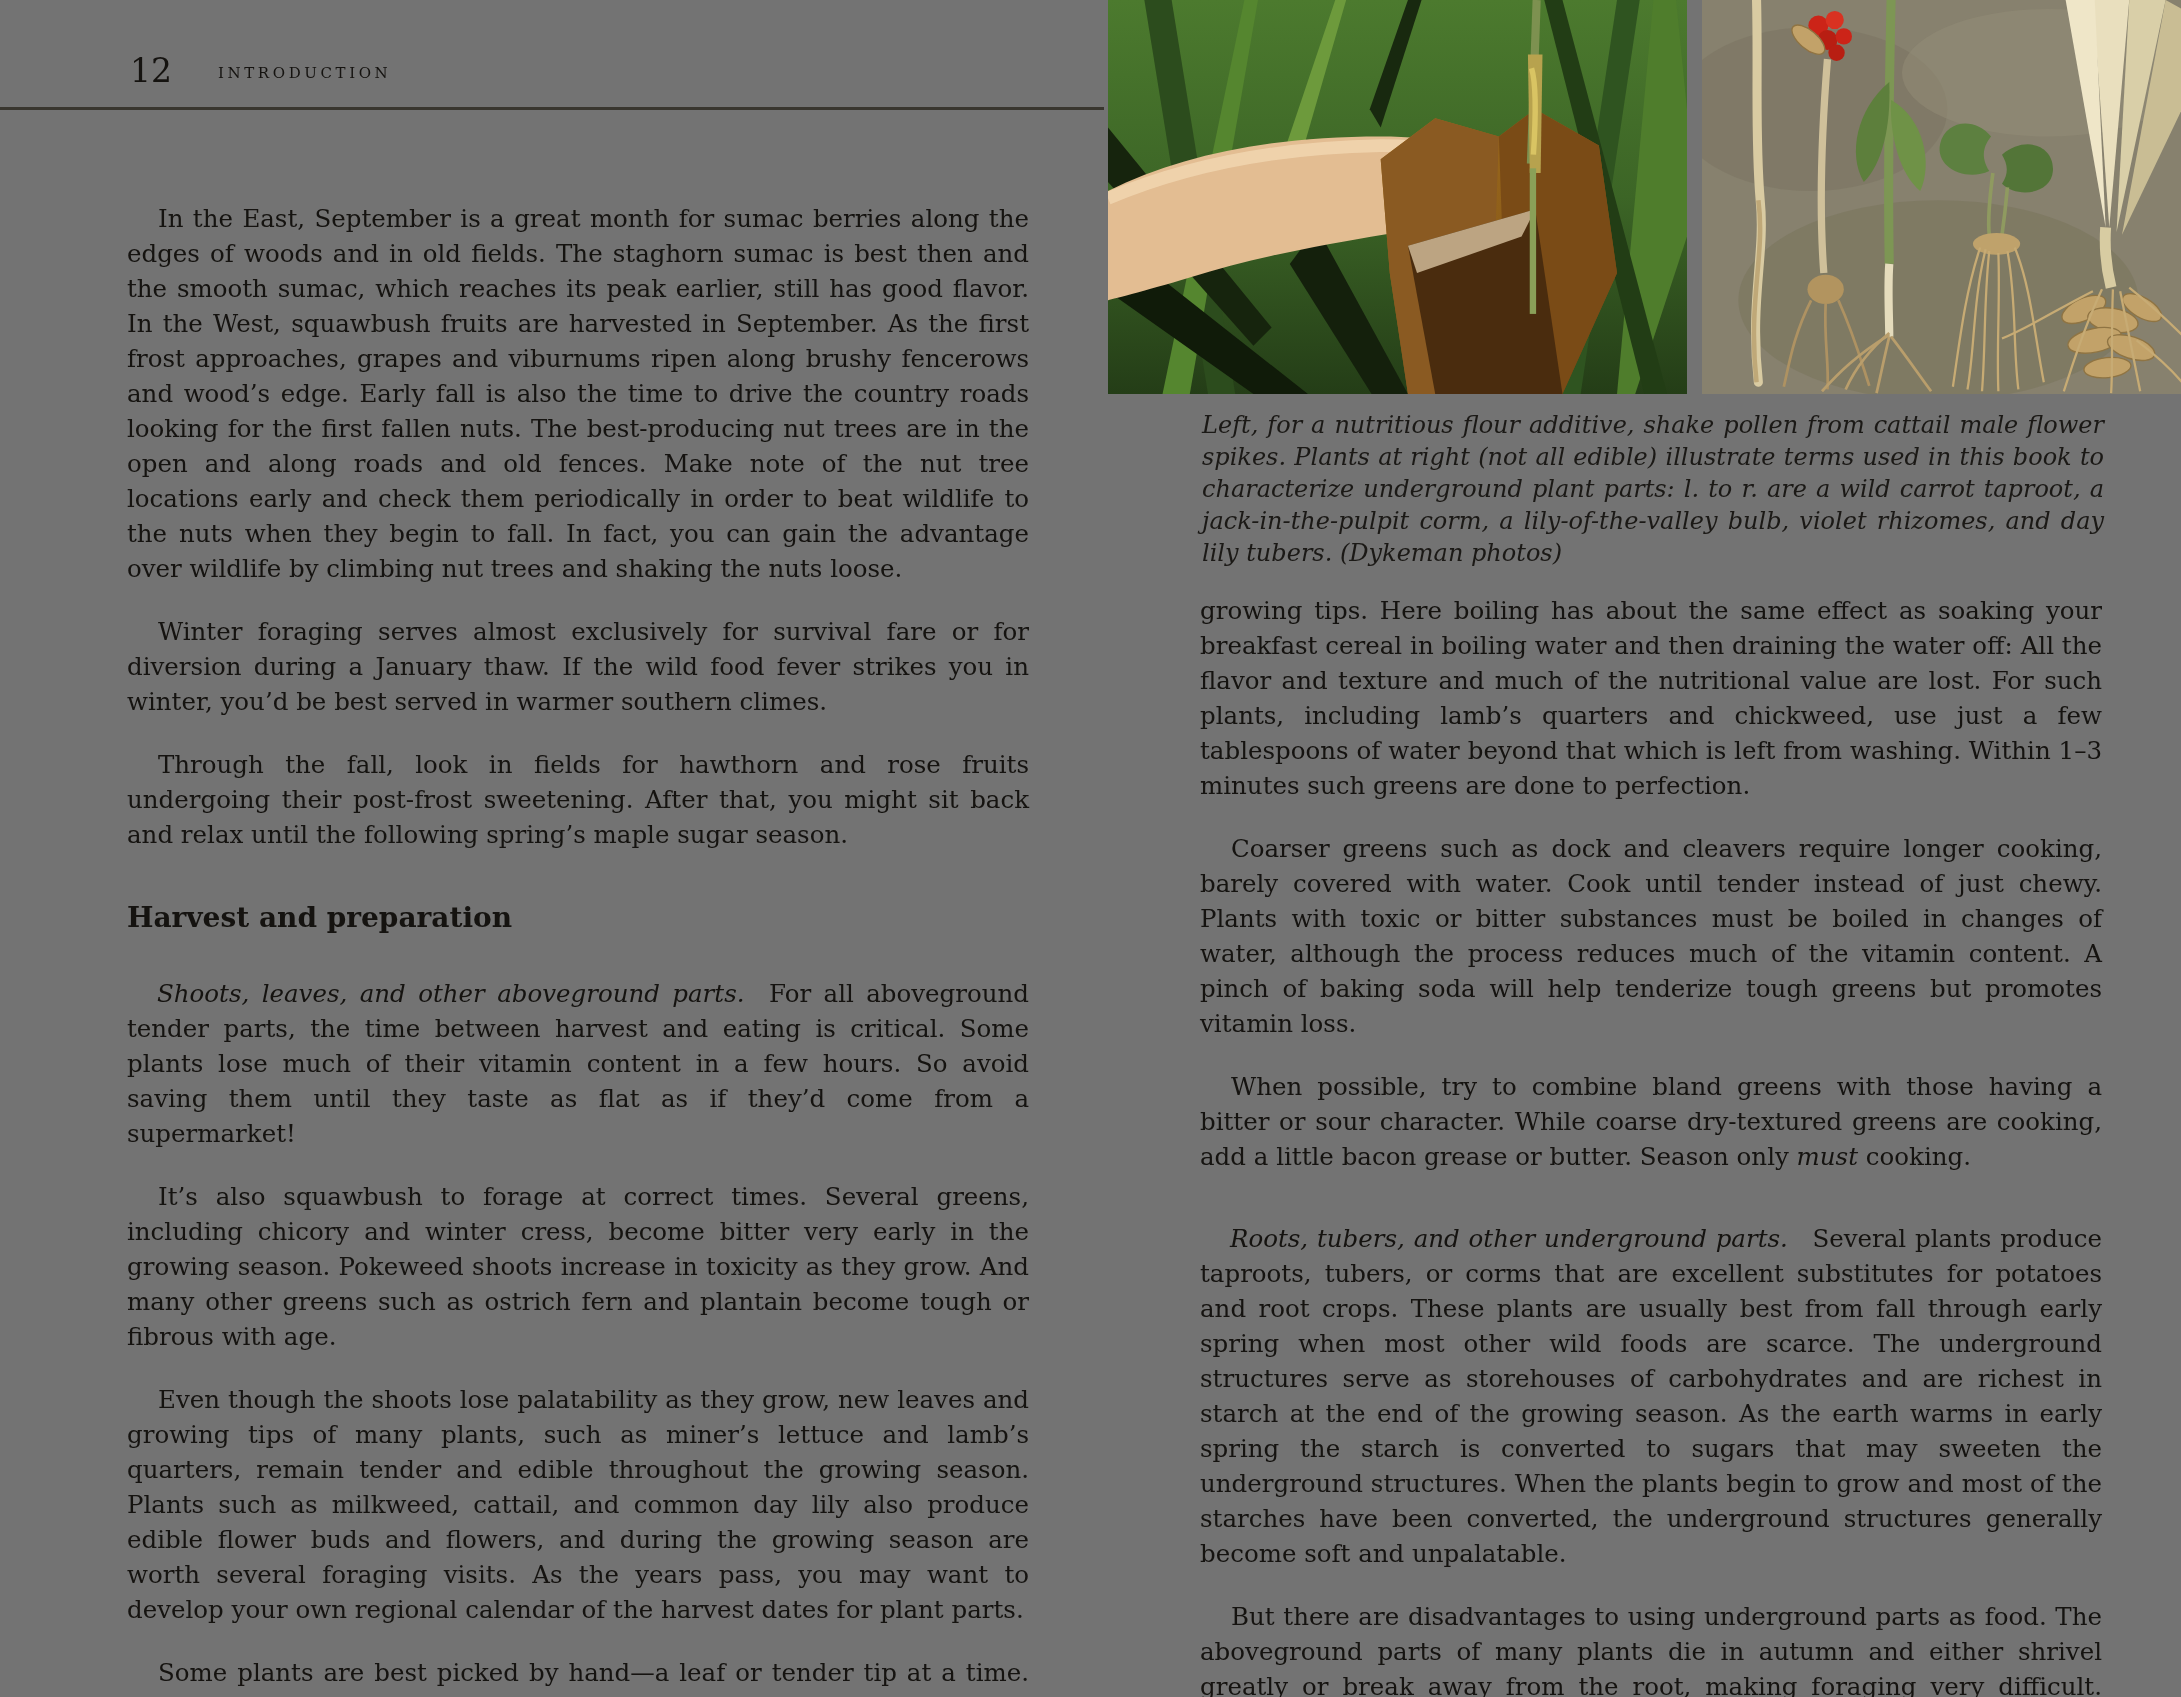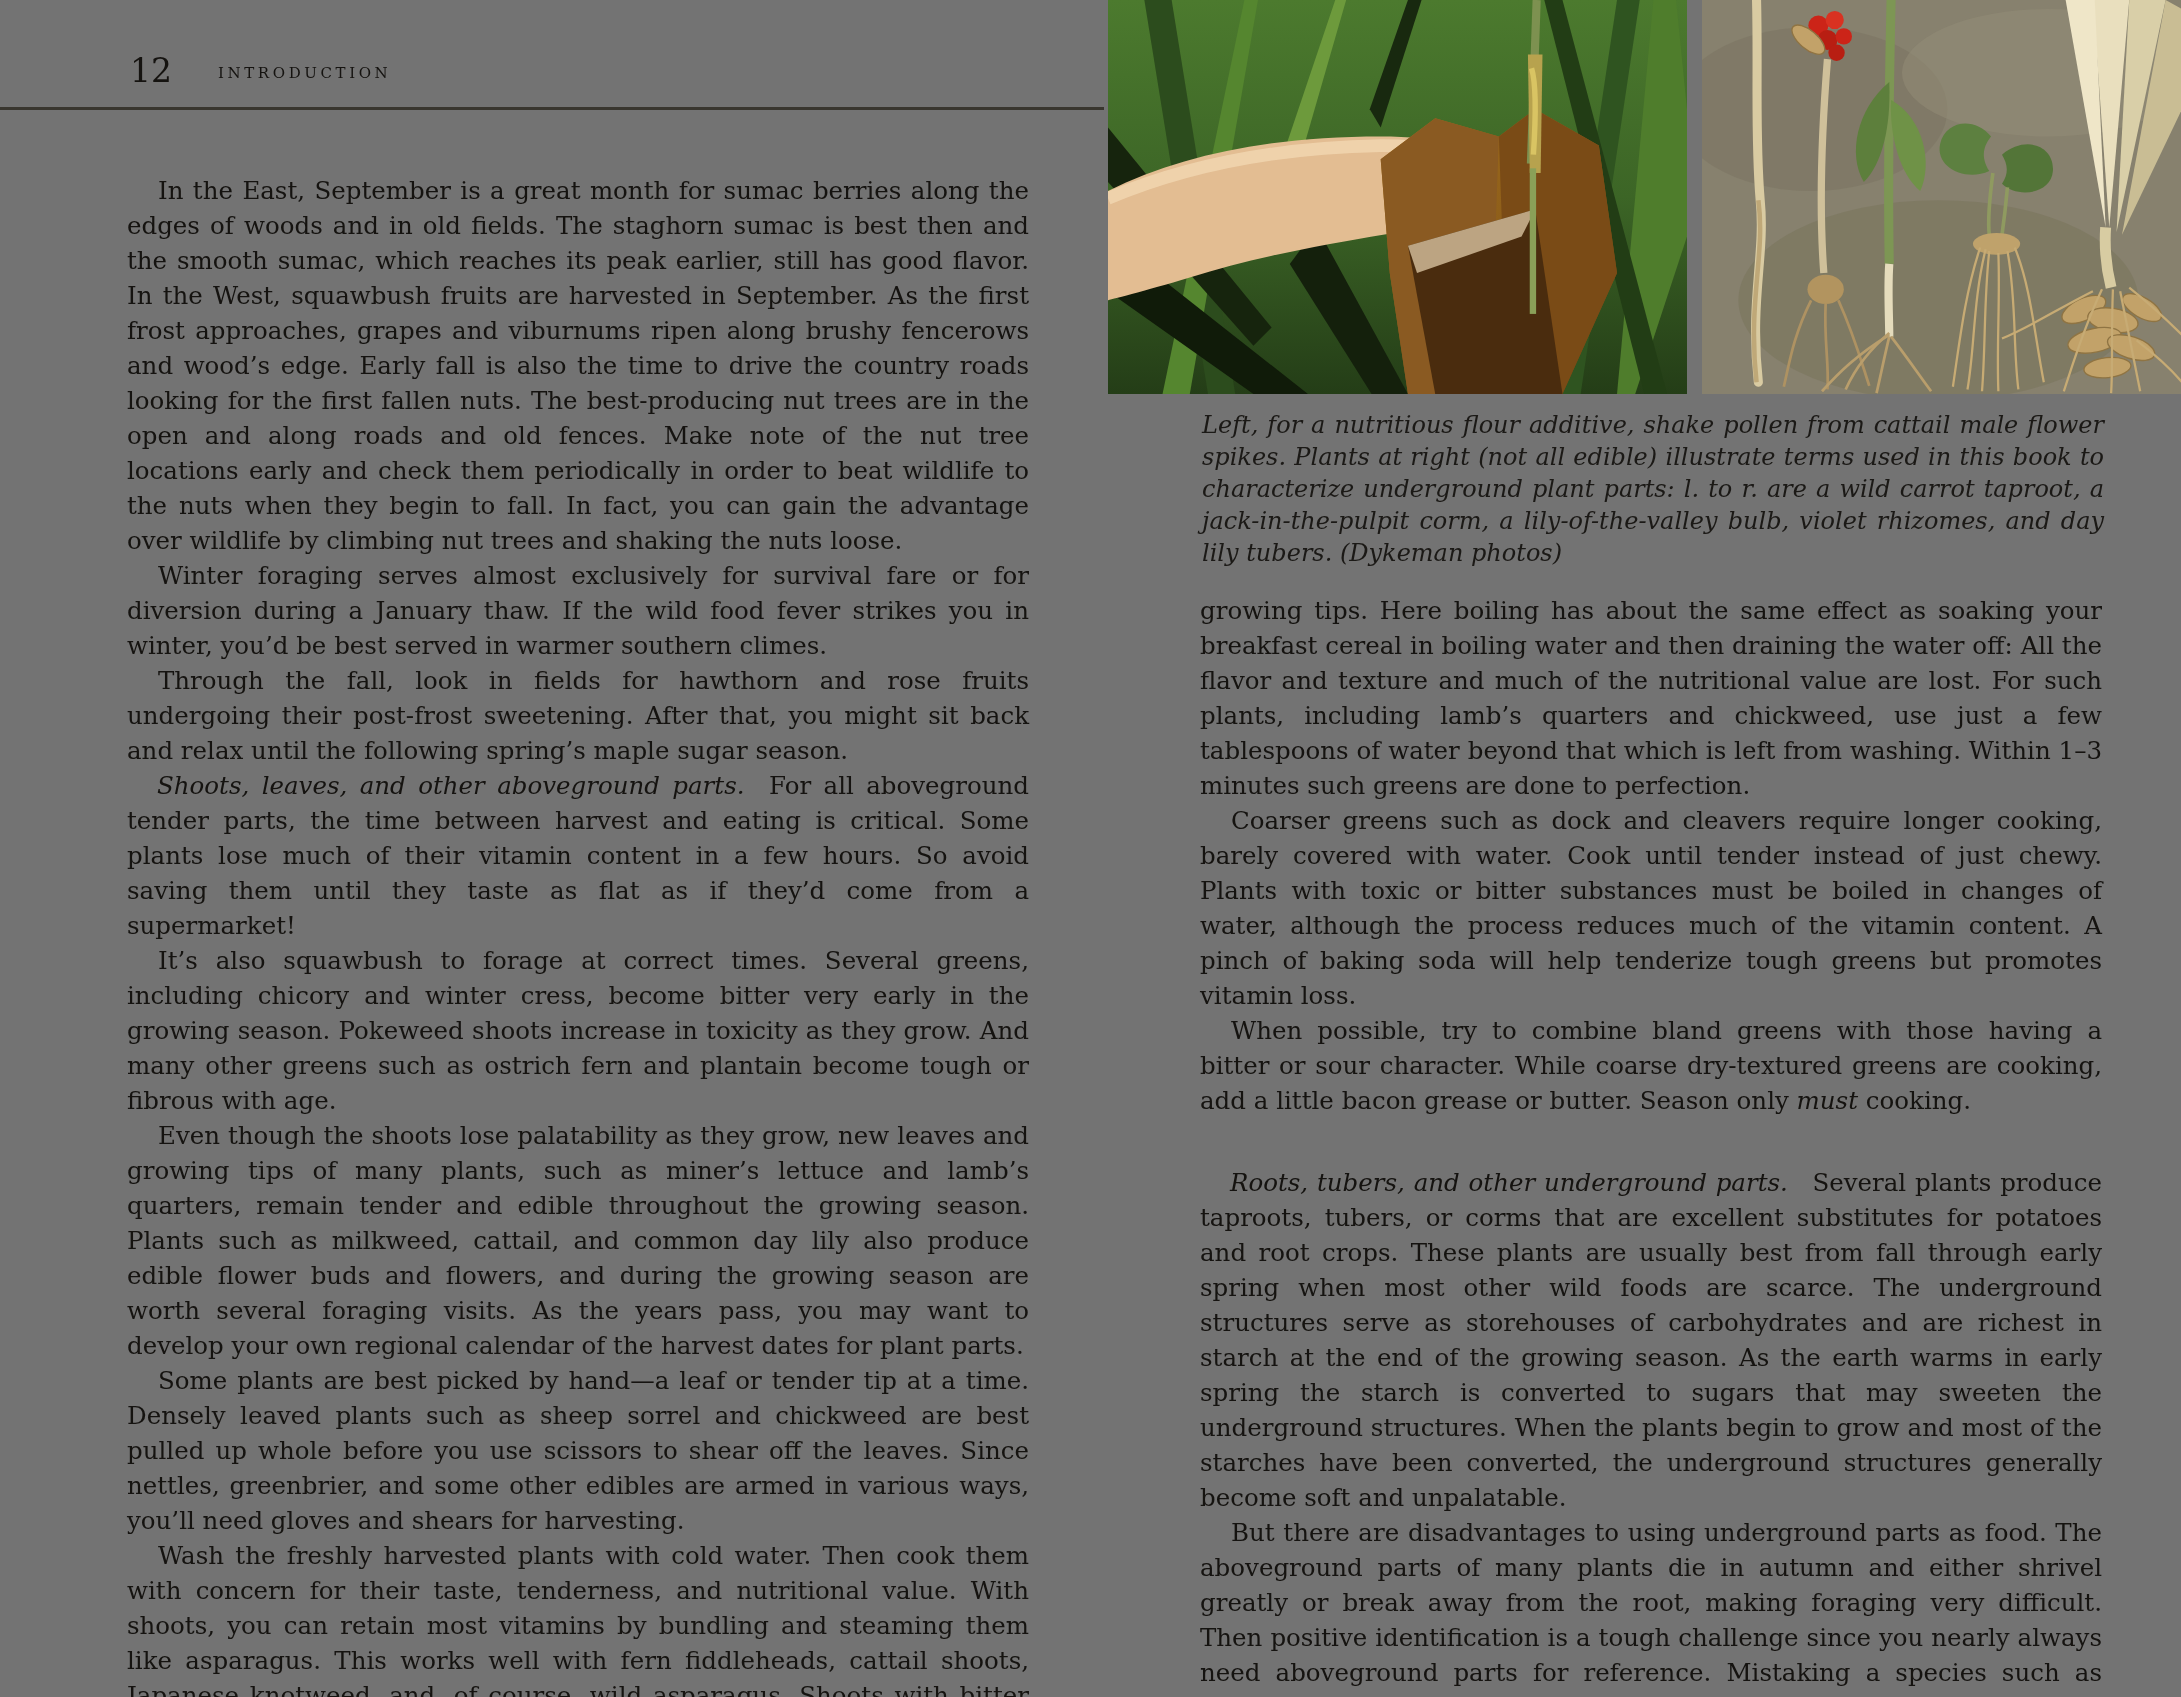--- a/index.html
+++ b/index.html
@@ -22,21 +22,21 @@
   }
   .head-rule{
     position:absolute;left:0;top:107px;
     width:1104px;height:2.7px;background:#39362f;
   }
   
   .col{position:absolute;text-align:justify;}
   .col-left{left:127px;top:173px;width:902px;}
   .col-right{left:1200px;top:593px;width:902px;}
   .col p{margin:0;font-size:24.5px;line-height:35px;}
-  .col p.indent{text-indent:31px;}
+  .col p.indent{text-indent:31px;margin-top:28px;}
   .col p.space-before{margin-top:47px;}
   .col h2{
     margin:49px 0 42px 0;
     font-size:28px;line-height:33px;font-weight:bold;text-align:left;
   }
   .lead{font-weight:normal;font-style:italic;margin-left:30px;}
   .italic{font-style:italic;}
   
   .photo{position:absolute;top:0;overflow:hidden;}
   .photo-left{left:1108px;width:579px;height:394px;}
@@ -55,20 +55,21 @@
 <div class="page">
 
   <div class="folio">12</div>
   <div class="running-head">INTRODUCTION</div>
   <div class="head-rule"></div>
 
   <div class="col col-left" id="col-left">
       <p class="indent"><span>In the East, September is a great month for sumac berries along the edges of woods and in old fields. The staghorn sumac is best then and the smooth sumac, which reaches its peak earlier, still has good flavor. In the West, squawbush fruits are harvested in September. As the first frost approaches, grapes and viburnums ripen along brushy fencerows and wood’s edge. Early fall is also the time to drive the country roads looking for the first fallen nuts. The best-producing nut trees are in the open and along roads and old fences. Make note of the nut tree locations early and check them periodically in order to beat wildlife to the nuts when they begin to fall. In fact, you can gain the advantage over wildlife by climbing nut trees and shaking the nuts loose.</span></p>
       <p class="indent"><span>Winter foraging serves almost exclusively for survival fare or for diversion during a January thaw. If the wild food fever strikes you in winter, you’d be best served in warmer southern climes.</span></p>
       <p class="indent"><span>Through the fall, look in fields for hawthorn and rose fruits undergoing their post-frost sweetening. After that, you might sit back and relax until the following spring’s maple sugar season.</span></p>
+      <h2><span>Harvest and preparation</span></h2>
       <p><span class="lead">Shoots, leaves, and other aboveground parts.</span><span> For all aboveground tender parts, the time between harvest and eating is critical. Some plants lose much of their vitamin content in a few hours. So avoid saving them until they taste as flat as if they’d come from a supermarket!</span></p>
       <p class="indent"><span>It’s also squawbush to forage at correct times. Several greens, including chicory and winter cress, become bitter very early in the growing season. Pokeweed shoots increase in toxicity as they grow. And many other greens such as ostrich fern and plantain become tough or fibrous with age.</span></p>
       <p class="indent"><span>Even though the shoots lose palatability as they grow, new leaves and growing tips of many plants, such as miner’s lettuce and lamb’s quarters, remain tender and edible throughout the growing season. Plants such as milkweed, cattail, and common day lily also produce edible flower buds and flowers, and during the growing season are worth several foraging visits. As the years pass, you may want to develop your own regional calendar of the harvest dates for plant parts.</span></p>
       <p class="indent"><span>Some plants are best picked by hand—a leaf or tender tip at a time. Densely leaved plants such as sheep sorrel and chickweed are best pulled up whole before you use scissors to shear off the leaves. Since nettles, greenbrier, and some other edibles are armed in various ways, you’ll need gloves and shears for harvesting.</span></p>
       <p class="indent"><span>Wash the freshly harvested plants with cold water. Then cook them with concern for their taste, tenderness, and nutritional value. With shoots, you can retain most vitamins by bundling and steaming them like asparagus. This works well with fern fiddleheads, cattail shoots, Japanese knotweed, and, of course, wild asparagus. Shoots with bitter sap like milkweed’s or a toxic substance, as in pokeweed, may be bundled but must be submerged in changes of boiling water to render the plants safe to eat.</span></p>
     </div>
 
   <div class="photo photo-left">
     <svg viewBox="0 0 637 433" preserveAspectRatio="none">
       <defs>

